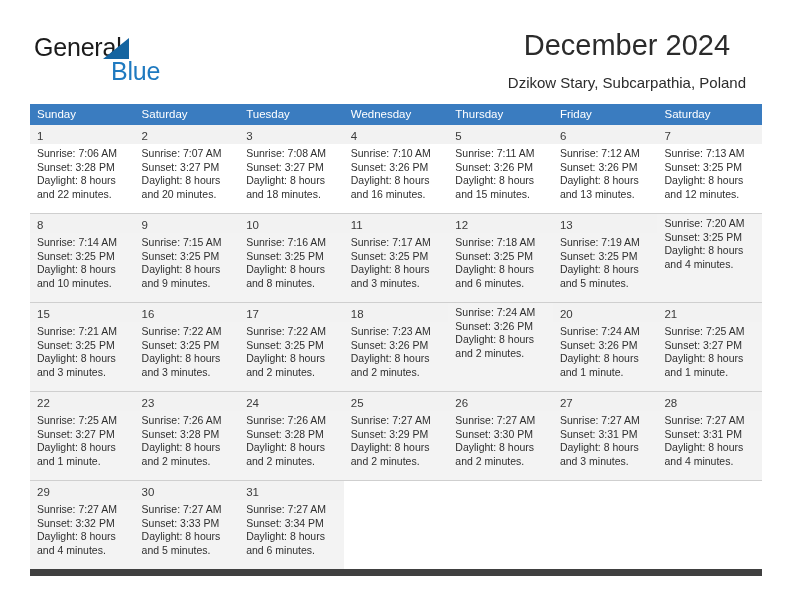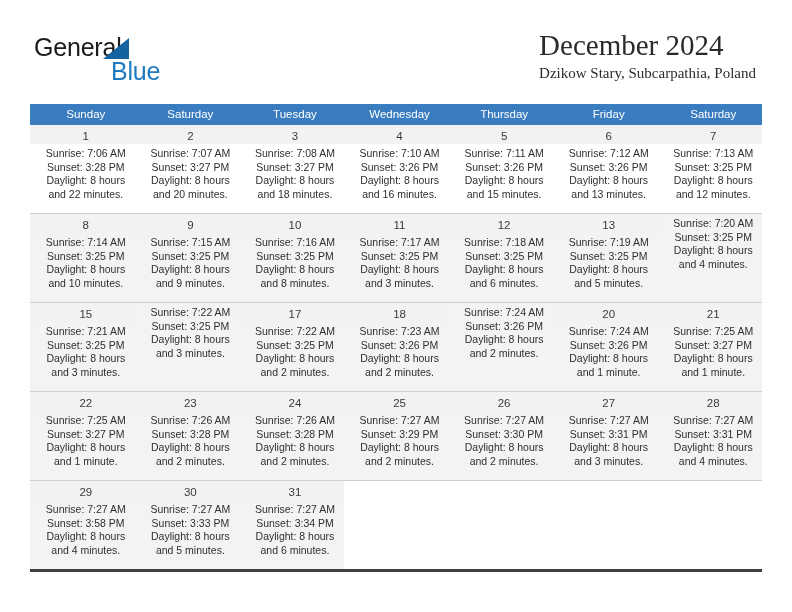--- a/index.html
+++ b/index.html
@@ -58,66 +58,64 @@
     left: 29px;
     top: 24px;
     font-size: 25px;
     color: #1f7ac0;
     letter-spacing: -0.2px;
     margin-left: 48px;
   }
 
   .title-block {
     position: absolute;
-    right: 36px;
+    right: 46px;
     top: 28px;
-    text-align: left;
-    font-family: Liberation Serif, serif;
+    text-align: center;
   }
   .cal-title {
     font-size: 29px;
     color: #2b2b2b;
     line-height: 34px;
     white-space: nowrap;
   }
   .cal-subtitle {
-    margin-top: 2px;
+    margin-top: 12px;
     font-size: 15px;
     color: #2b2b2b;
     line-height: 18px;
     white-space: nowrap;
   }
 
   
   .calendar {
     position: absolute;
     left: 30px;
     top: 104px;
     width: 732px;
-    text-align: center;
   }
   .weekdays {
     display: flex;
     background: #3a7cc0;
     height: 21px;
   }
   .weekday {
     flex: 1 1 0;
     color: #ffffff;
     font-size: 11.5px;
     line-height: 21px;
     padding-left: 7px;
     box-sizing: border-box;
     white-space: nowrap;
   }
   .week {
     display: flex;
     border-bottom: 1px solid #cfcfcf;
   }
-  .week:last-child { border-bottom: 3px solid #404040; }
+  .week:last-child { border-bottom: 7px solid #404040; }
   .day {
     flex: 1 1 0;
     min-width: 0;
     height: 88px;
     box-sizing: border-box;
     padding: 0;
     position: relative;
     background: #ffffff;
   }
   .day.shaded { background: #f3f3f3; }
@@ -311,20 +309,21 @@
       <div class="day shaded">
         <div class="day-num">15</div>
         <div class="day-info">
           <div>Sunrise: 7:21 AM</div>
           <div>Sunset: 3:25 PM</div>
           <div>Daylight: 8 hours</div>
           <div>and 3 minutes.</div>
         </div>
       </div>
       <div class="day shaded">
+        <div class="day-num">16</div>
         <div class="day-info">
           <div>Sunrise: 7:22 AM</div>
           <div>Sunset: 3:25 PM</div>
           <div>Daylight: 8 hours</div>
           <div>and 3 minutes.</div>
         </div>
       </div>
       <div class="day shaded">
         <div class="day-num">17</div>
         <div class="day-info">
@@ -435,21 +434,21 @@
           <div>and 4 minutes.</div>
         </div>
       </div>
     </div>
 
     <div class="week">
       <div class="day shaded">
         <div class="day-num">29</div>
         <div class="day-info">
           <div>Sunrise: 7:27 AM</div>
-          <div>Sunset: 3:58 PM</div>
+          <div>Sunset: 3:32 PM</div>
           <div>Daylight: 8 hours</div>
           <div>and 4 minutes.</div>
         </div>
       </div>
       <div class="day shaded">
         <div class="day-num">30</div>
         <div class="day-info">
           <div>Sunrise: 7:27 AM</div>
           <div>Sunset: 3:33 PM</div>
           <div>Daylight: 8 hours</div>

